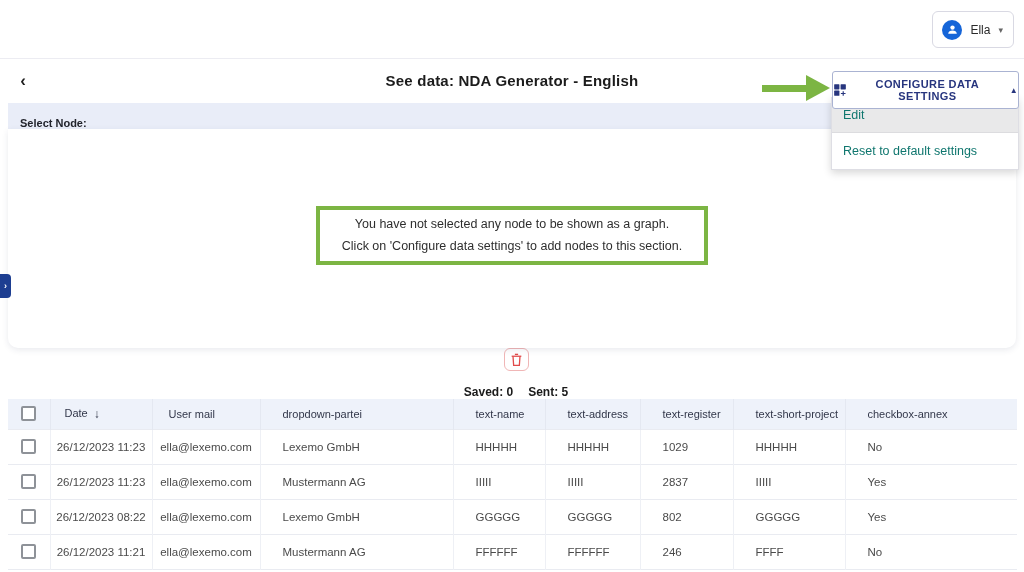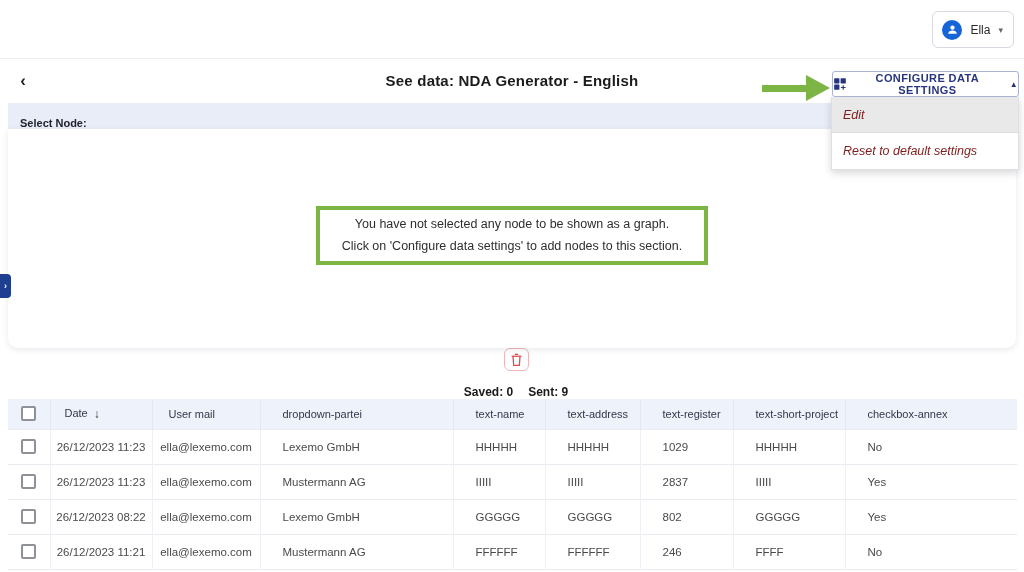--- a/index.html
+++ b/index.html
@@ -25,30 +25,30 @@
                 font-size:15px; font-weight:bold; color:#1c1c1c; letter-spacing:.2px; }
 
   
   .green-arrow { position:absolute; top:75px; left:762px; width:68px; height:26px; z-index:30; }
   .green-arrow .shaft { position:absolute; left:0; top:10px; width:44px; height:7px; background:var(--green); }
   .green-arrow .head  { position:absolute; left:44px; top:0; width:0; height:0;
                         border-top:13px solid transparent; border-bottom:13px solid transparent;
                         border-left:24px solid var(--green); }
 
   
-  .config-btn { position:absolute; top:71px; right:5px; width:187px; height:26px; z-index:25;
+  .config-btn { position:absolute; top:71px; right:5px; width:187px; height:38px; z-index:25;
                 display:flex; align-items:center; justify-content:center; gap:7px;
                 background:#fff; border:1px solid #aab3d2; border-radius:3px; cursor:pointer;
                 font-size:11px; font-weight:bold; letter-spacing:.4px; color:#27357e; }
   .config-caret { font-size:8px; color:#27357e; margin-left:2px; }
   .config-menu { position:absolute; top:97px; right:5px; width:188px; z-index:24;
                  background:#fff; border:1px solid #dedee4; border-top:none;
                  box-shadow:0 3px 8px rgba(0,0,0,.16); }
   .menu-item { height:36px; display:flex; align-items:center; padding:0 11px;
-               font-size:12.5px; color:#7f1d1d; background:#fff; cursor:pointer;font-style:italic; }
+               font-size:12.5px; color:#0f766e; background:#fff; cursor:pointer; }
   .menu-item.highlight { background:#e9e9ea; border-bottom:1px solid #dcdcdf; }
 
   
   .select-node-bar { margin:0 8px; height:26px; background:#e9edf8;
                      display:flex; align-items:flex-end; padding-left:12px;
                      font-size:11px; font-weight:bold; color:#22242c; }
 
   
   .graph-card { position:relative; margin:0 8px; height:219px; background:#fff;
                 border-radius:0 0 10px 10px; box-shadow:0 2px 6px rgba(40,50,90,.10); }
@@ -149,21 +149,21 @@
 <div class="summary-row">
   <button class="trash-btn">
     <svg width="13" height="14" viewBox="0 0 24 26" fill="none" stroke="#e14b4b" stroke-width="2.4">
       <path d="M3 6h18"></path>
         <path d="M9 2.5h6"></path>
       <path d="M5.5 6l1.2 17h10.6L18.5 6" fill="none"></path>
     </svg>
   </button>
   <div class="summary-counts">
     <span>Saved: 0</span>
-    <span>Sent: 9</span>
+    <span>Sent: 5</span>
   </div>
 </div>
 
 <div class="data-table-wrap">
   <table>
     <colgroup>
       <col class="c-check">
         <col class="c-date">
         <col class="c-mail">
         <col class="c-partei">

